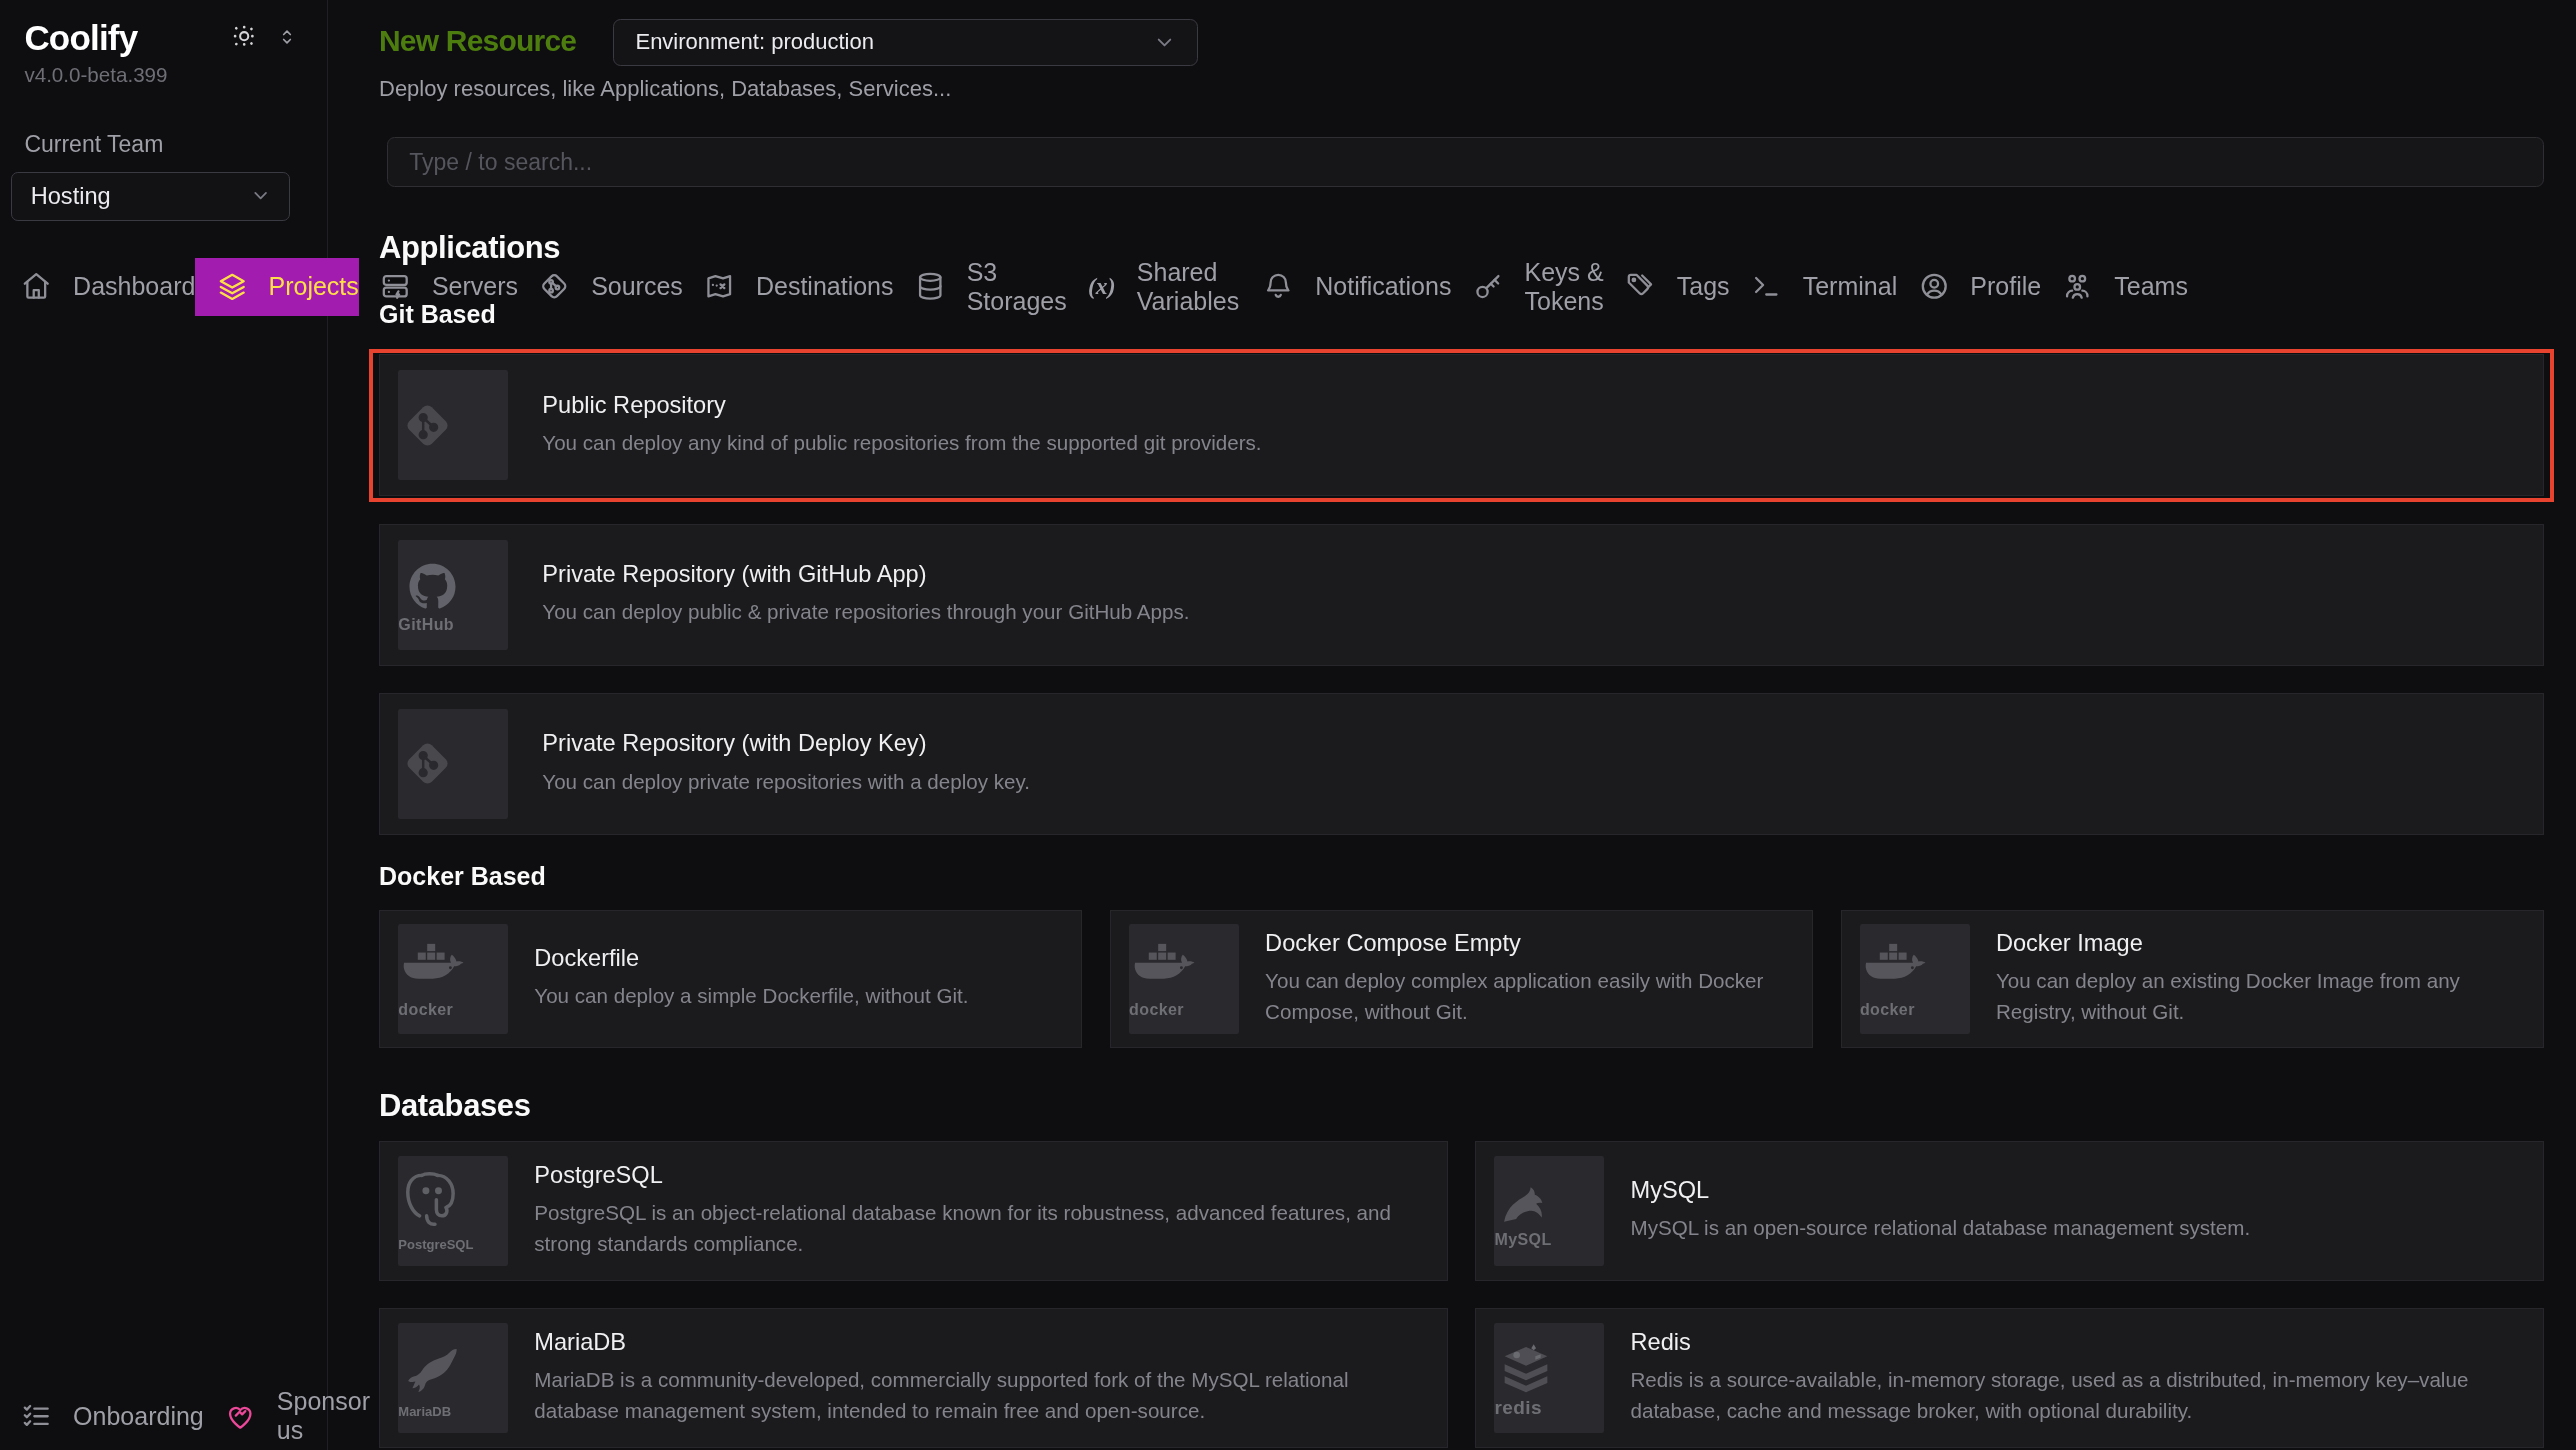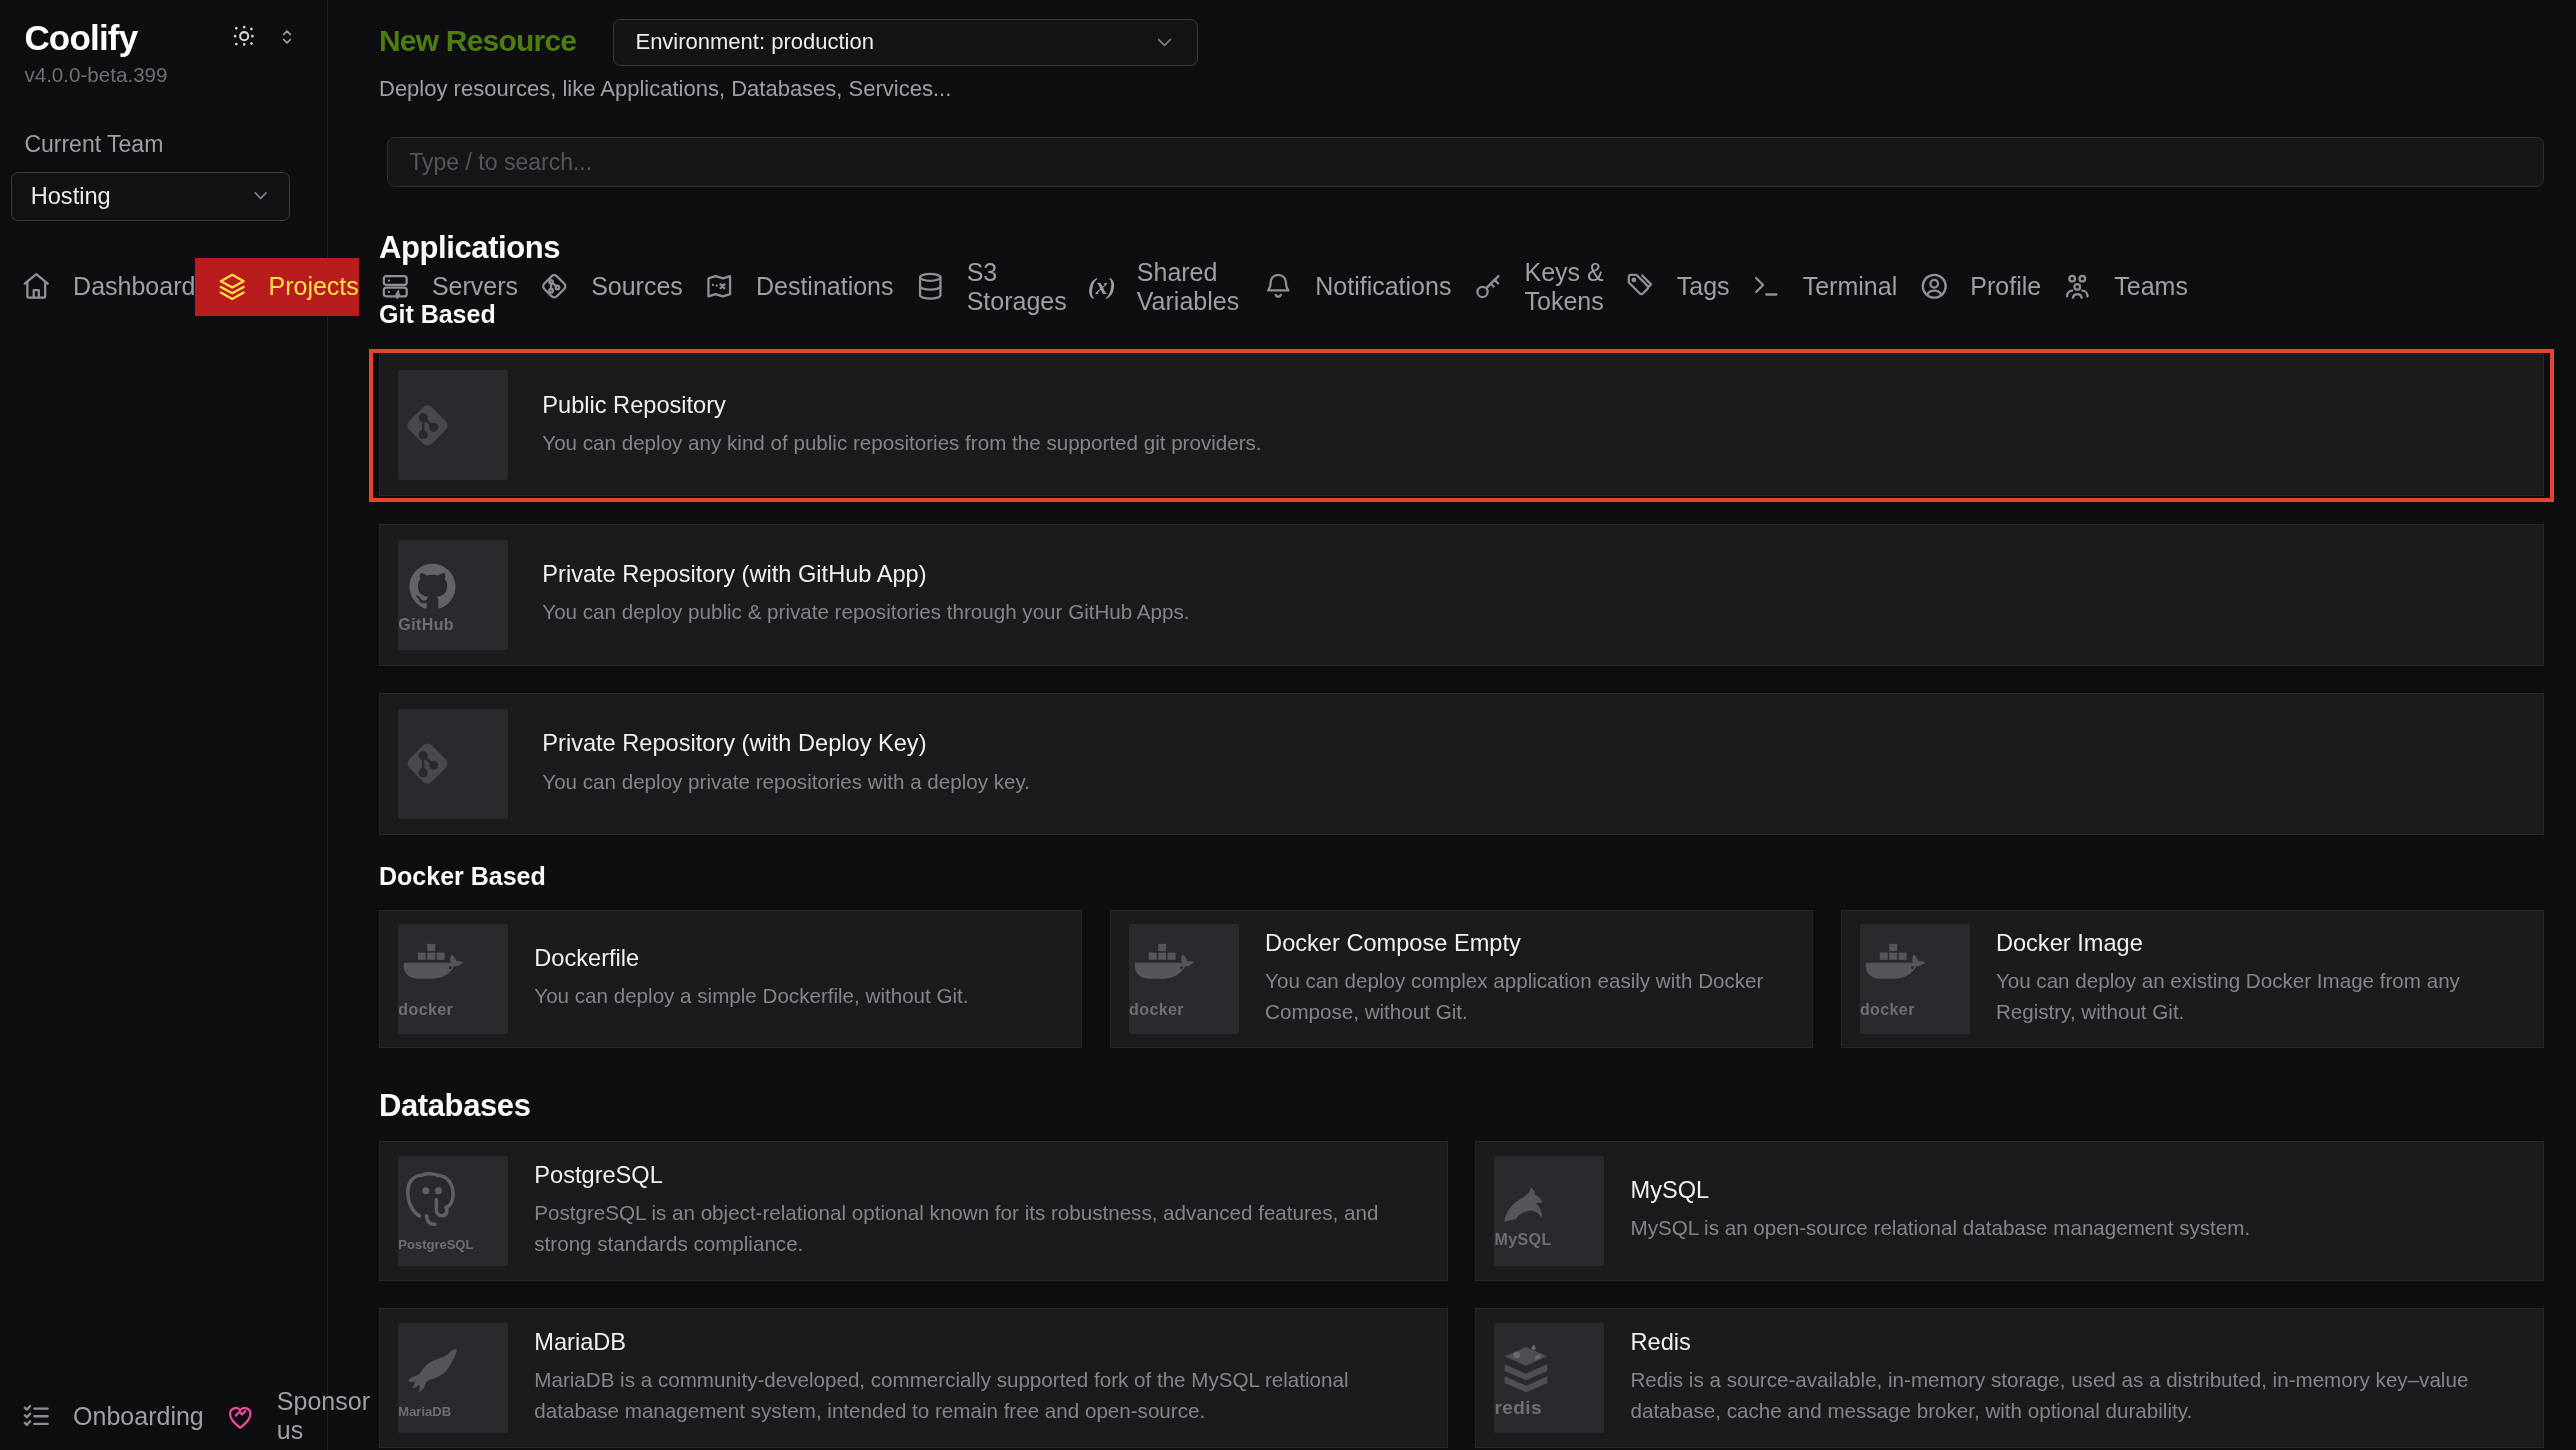--- a/index.html
+++ b/index.html
@@ -30,21 +30,21 @@
     display:flex; align-items:center; padding:0 18.3px; cursor:pointer;
   }
   .team-select .val { font-size:23.6px; color:#ececf0; }
   .team-select .chev { margin-left:auto; color:#7a7a85; }
   .nav { margin-top:37px; display:flex; flex-direction:row; }
   .nav-item {
     height:58px; display:flex; align-items:center; gap:21.3px;
     padding-left:21.3px; color:#9f9fa8; cursor:pointer; font-size:25px;
   }
   .nav-item .ic { width:30.5px; height:30.5px; color:#8f8f98; flex:none; }
-  .nav-item.active { background:#b91c1c; color:#fde047; }
+  .nav-item.active { background:#a21caf; color:#fde047; }
   .nav-item.active .ic { color:#fde047; }
   .nav-item .var-glyph { font-size:23.6px; font-weight:bold; font-style:italic; width:30.5px; text-align:center; font-family:"Liberation Serif","DejaVu Serif",serif; }
   .nav-footer { margin-top:auto; padding-bottom:4.6px; }
   .pink .ic { color:#ec4899 !important; }
   
   .main { flex:1; padding:17px 32px 0 51px; display:flex; flex-direction:column; }
   .header-row { display:flex; align-items:flex-start; }
   .page-title { font-size:30px; font-weight:800; letter-spacing:-0.8px; line-height:47px; color:#4d7c0f; }
   .env-select {
     margin-left:37px; width:585px; height:47px; margin-top:1.5px;
@@ -429,21 +429,21 @@
   <div class="db-grid">
     <div class="card">
       <div class="icon-box">
         <svg class="logo-svg" style="width:67px;height:67px" viewBox="0 0 88 88" width="67" height="67">
             <use href="#sym-postgresql"></use>
           </svg>
         <div class="logo-text small">PostgreSQL</div>
       </div>
       <div class="card-text" style="margin-left:26px">
         <div class="card-title">PostgreSQL</div>
-        <div class="card-desc">PostgreSQL is an object-relational optional known for its robustness, advanced features, and strong standards compliance.</div>
+        <div class="card-desc">PostgreSQL is an object-relational database known for its robustness, advanced features, and strong standards compliance.</div>
       </div>
     </div>
     <div class="card">
       <div class="icon-box">
         <svg class="logo-svg" style="width:67px;height:58px" viewBox="0 0 88 76" width="67" height="58">
             <use href="#sym-mysql"></use>
           </svg>
         <div class="logo-text">MySQL</div>
       </div>
       <div class="card-text" style="margin-left:26px">

